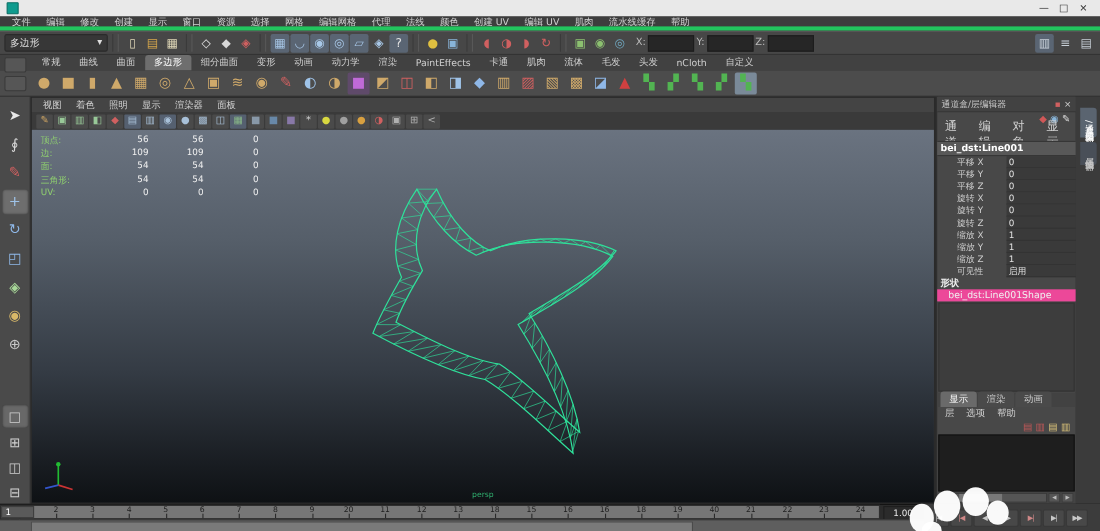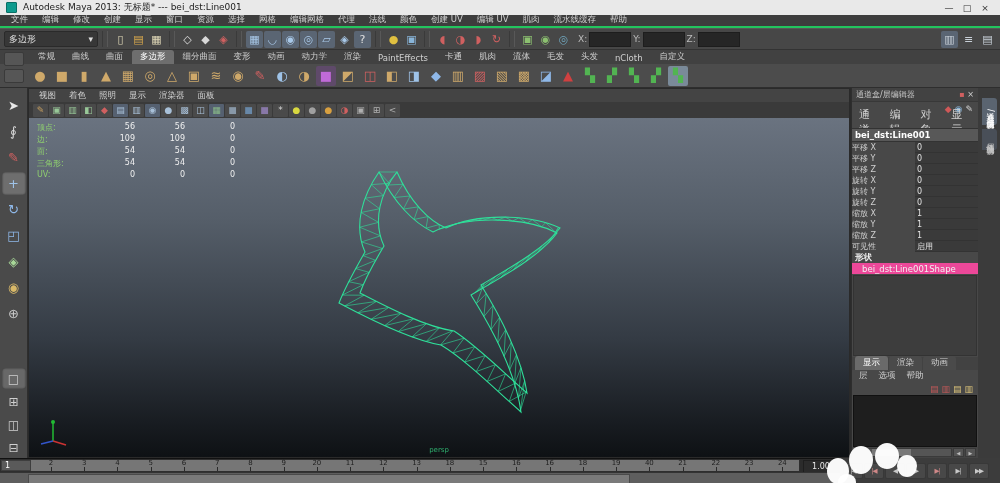--- a/index.html
+++ b/index.html
@@ -11,21 +11,21 @@
   #titlebar{position:absolute;left:0;top:0;width:1000px;height:15px;background:#e9e9e9;
             color:#1c1c1c;display:flex;align-items:center;gap:6px;padding:0 6px;box-sizing:border-box}
   #maya-logo{width:9px;height:9px;background:#0f9b8e;border:1px solid #0b6f66;border-radius:1px}
   #titlebar .title{font-size:9px}
   #titlebar .spacer{flex:1}
   .winbtn{width:18px;height:13px;display:flex;align-items:center;justify-content:center;
           color:#333;font-size:9px;cursor:default}
 
   
   #menubar{position:absolute;left:0;top:15px;width:1000px;height:13px;background:#3d3d3d;
-           display:flex;align-items:flex-end;padding:0 4px;box-sizing:border-box;border-bottom:2px solid #22c55e}
+           display:flex;align-items:flex-start;padding:0 4px;box-sizing:border-box;border-bottom:4px solid #22c55e}
   #menubar .mi{padding:0 7px;color:#d2d2d2;white-space:nowrap;font-size:8.5px}
 
   
   #statusline{position:absolute;left:0;top:28px;width:1000px;height:22px;background:#474747;
               border-top:1px solid #575757;border-bottom:1px solid #333;display:flex;align-items:center;
               gap:2px;padding:0 4px;box-sizing:border-box}
   #mode-dropdown{width:84px;height:14px;background:#373737;border:1px solid #2a2a2a;border-radius:2px;
                  display:flex;align-items:center;justify-content:space-between;padding:0 4px;color:#ddd}
   .sl-sep{width:4px;height:16px;border-left:1px solid #3a3a3a;border-right:1px solid #585858;margin:0 2px}
   .ic{width:17px;height:17px;display:flex;align-items:center;justify-content:center;font-size:11px;
@@ -81,21 +81,21 @@
   .rp-header .t{font-size:8px;color:#c9c9c9}
   .rp-hicons{display:flex;gap:3px}
   .rp-hicons span{font-size:8px}
   .rp-iconrow{height:13px;display:flex;justify-content:flex-end;align-items:center;gap:3px;padding:0 5px}
   .rp-iconrow span{font-size:9px}
   .rp-menus{height:13px;display:flex;align-items:center;gap:1px;padding:0 2px}
   .rp-menus .mi{padding:0 5px;font-size:11px;color:#d2d2d2}
   .rp-object{height:12px;background:#585858;color:#fff;font-weight:bold;font-size:8.5px;
              display:flex;align-items:center;padding:0 3px;border:1px solid #333;border-width:1px 0}
   .ch-row{display:flex;height:11px;align-items:center}
-  .ch-label{width:60px;text-align:left;padding-right:3px;color:#cfcfcf;font-size:8px}
+  .ch-label{width:60px;text-align:center;padding-right:3px;color:#cfcfcf;font-size:8px}
   .ch-field{flex:1;height:10px;background:#3a3a3a;border-bottom:1px solid #333;color:#e2e2e2;
             font-size:8px;padding-left:2px;display:flex;align-items:center}
   .rp-shapes{height:11px;display:flex;align-items:center;padding:0 3px;color:#f0f0f0;font-weight:bold;font-size:8.5px}
   .rp-shape{height:11px;display:flex;align-items:center;padding:0 3px 0 10px;background:#ec4899;color:#f0f0f0;font-size:8.5px}
   .rp-empty{flex:1;background:#3d3d3d;border:1px solid #333;margin:1px}
   .le-tabs{height:13px;display:flex;align-items:flex-end;gap:1px;padding-left:3px;background:#424242}
   .le-tabs .tab{padding:1px 8px;font-size:8.5px;color:#cfcfcf;border-radius:3px 3px 0 0;background:#4a4a4a}
   .le-tabs .tab.active{background:#6a6a6a;color:#fff}
   .le-menus{height:12px;display:flex;align-items:center;gap:1px;padding:0 2px}
   .le-menus .mi{padding:0 5px;font-size:8.5px;color:#d2d2d2}
@@ -134,21 +134,20 @@
   #range-handle{position:absolute;left:28px;top:1px;width:600px;height:8px;background:#7a7a7a;border:1px solid #4a4a4a}
 
   
   .blob{position:absolute;background:#fff;border-radius:50%;opacity:.97;z-index:60}
 </style>
 </head>
 <body>
 
 <div id="titlebar">
   <div id="maya-logo"></div>
-  <span class="title">Autodesk Maya 2013: 无标题*   ---   bei_dst:Line001</span>
   <span class="spacer"></span>
   <span style="display:flex">
 
   <span class="winbtn">—</span>
       <span class="winbtn">□</span>
       <span class="winbtn">×</span>
     </span>
 </div>
 
 <div id="menubar">

